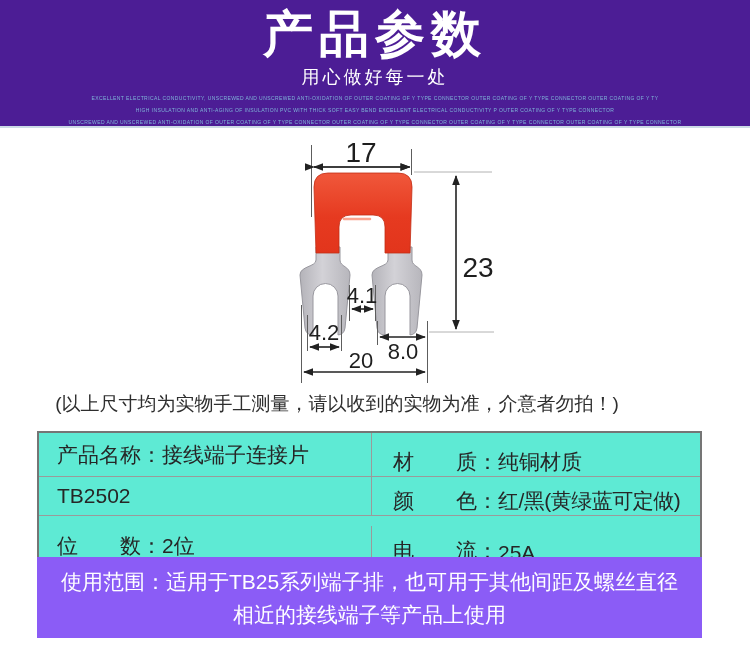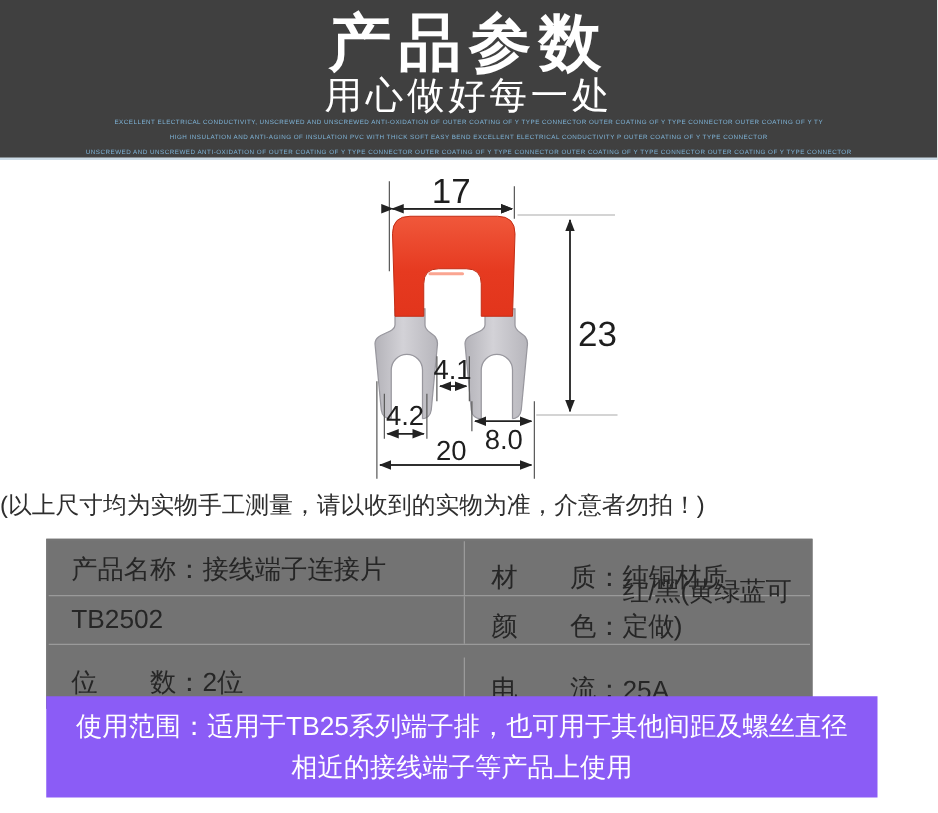--- a/index.html
+++ b/index.html
@@ -1,41 +1,41 @@
 <!DOCTYPE html>
 <html><head>
 <meta charset="utf-8">
 <style>
   html,body{margin:0;padding:0;background:#fff;}
   .page{position:relative;width:750px;height:650px;background:#ffffff;overflow:hidden;
         font-family:"Liberation Sans","DejaVu Sans",sans-serif;}
 
   
-  .banner{position:absolute;top:0;left:0;width:750px;height:126px;background:#404040;
+  .banner{position:absolute;top:0;left:0;width:750px;height:126px;background:#4c1d95;
           border-bottom:2px solid #ccdbe6;text-align:center;color:#ffffff;}
   .banner-title{padding-top:6px;font-size:50px;font-weight:bold;letter-spacing:6px;line-height:56px;}
-  .banner-subtitle{font-size:30px;letter-spacing:3px;line-height:26px;margin-top:2px;}
+  .banner-subtitle{font-size:18px;letter-spacing:3px;line-height:26px;margin-top:2px;}
   .fine{margin-top:5px;font-size:5px;line-height:7px;color:#7fb4d8;letter-spacing:.4px;
         white-space:nowrap;overflow:hidden;}
 
   
   .diagram{position:absolute;left:240px;top:135px;}
   .dim-big{font-size:28px;fill:#1e1e1e;}
   .dim-small{font-size:22px;fill:#1e1e1e;}
   .arrow{stroke:#222;stroke-width:1.1;fill:none;}
   .tick{stroke:#5d5d5d;stroke-width:1;fill:none;}
   .ref{stroke:#a9a9a9;stroke-width:0.9;fill:none;}
 
   
-  .note{position:absolute;top:391px;left:0;width:674px;text-align:left;
+  .note{position:absolute;top:391px;left:0;width:674px;text-align:center;
         font-size:19px;color:#2e2e2e;}
 
   
-  .spec{position:absolute;left:37px;top:431px;width:613px;border:2px solid #757575;
-        box-sizing:border-box;background:#737373;}
+  .spec{position:absolute;left:37px;top:431px;width:665px;border:2px solid #757575;
+        box-sizing:border-box;background:#5eead4;}
   .spec-row{display:grid;grid-template-columns:332px 1fr;}
   .spec-row + .spec-row{border-top:1px solid #9a9a9a;}
   .spec-cell{display:flex;align-items:center;font-size:21px;color:#262626;padding-left:18px;}
   .spec-cell.right{border-left:1px solid #9a9a9a;padding-left:21px;align-items:flex-end;}
   .spec-row:nth-child(1) .spec-cell{height:43px;}
   .spec-row:nth-child(2) .spec-cell{height:38px;}
   .spec-row:nth-child(3) .spec-cell{height:39px;margin-top:10px;}
   .spec-label{white-space:pre;}
   .bold{font-weight:normal;letter-spacing:-0.5px;}
 

